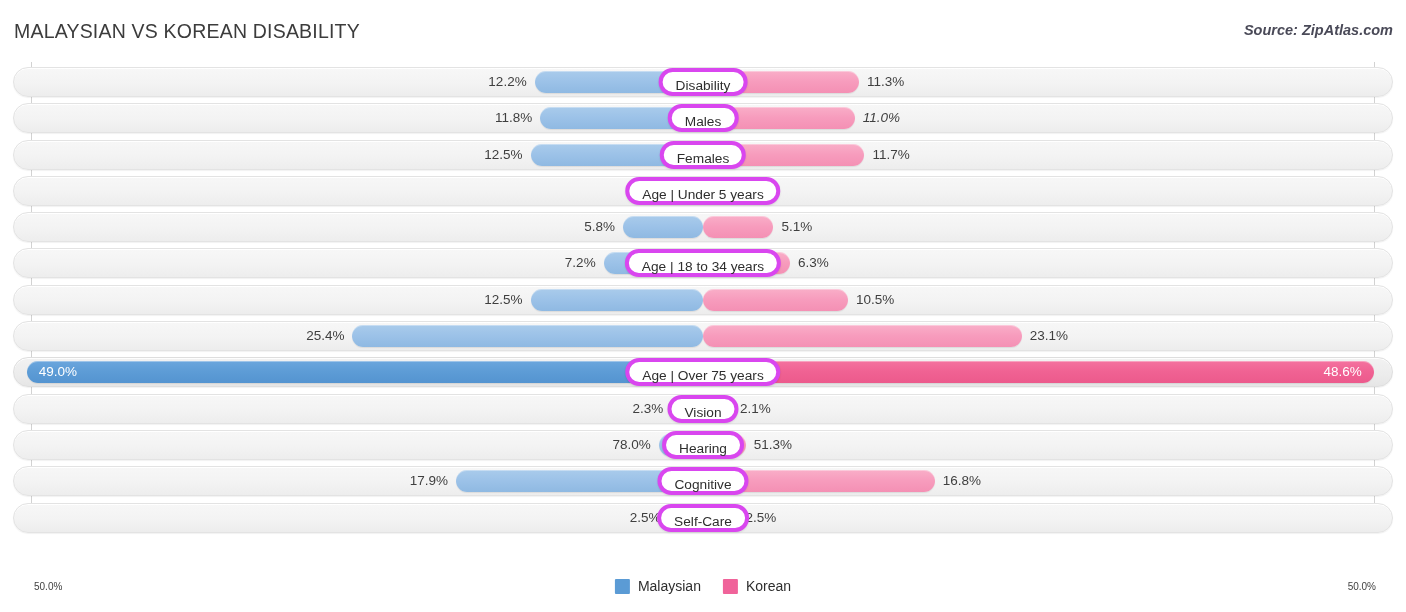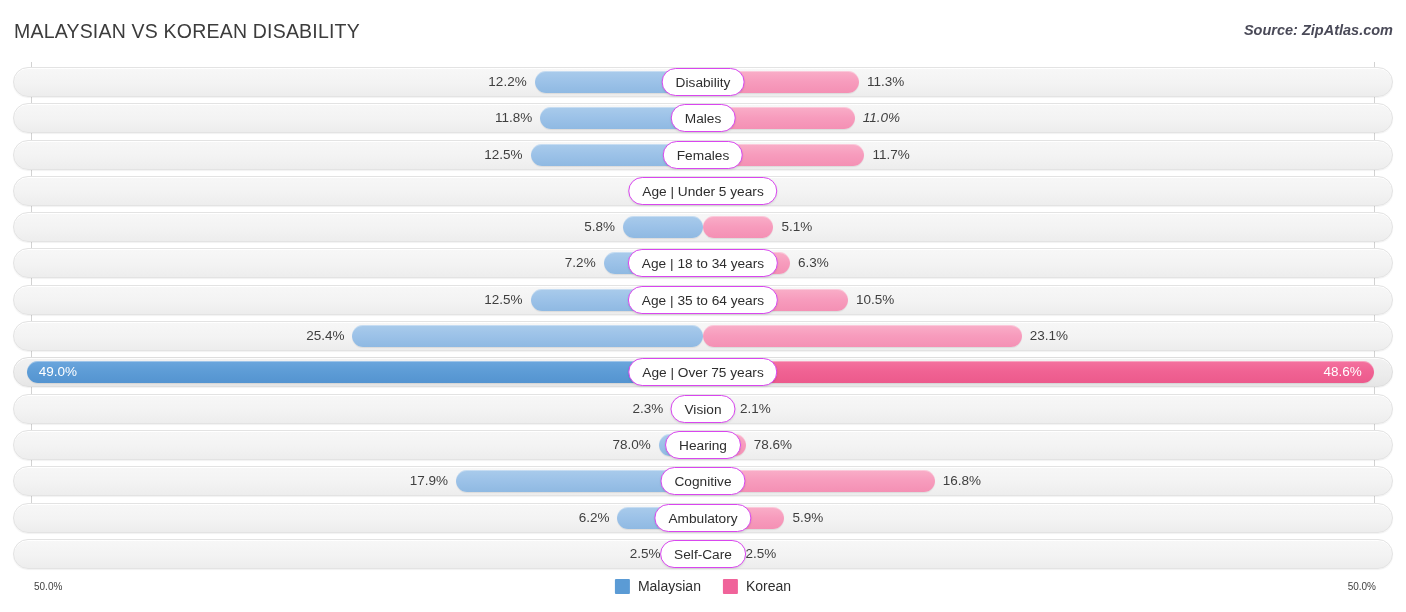--- a/index.html
+++ b/index.html
@@ -132,21 +132,21 @@
   .pill {
     position: absolute;
     left: 50%;
     top: 4px;
     transform: translateX(-50%);
     height: 28px;
     line-height: 27px;
     padding: 0 13px;
     border-radius: 15px;
     background: #ffffff;
-    border: 1px solid #d946ef;
+    border: 4px solid #d946ef;
     font-size: 13.7px;
     color: #2e2e2e;
     white-space: nowrap;
     box-shadow: 0 1px 2px rgba(0,0,0,0.10);
     z-index: 4;
   }
 
   
   .footer {
     position: absolute;
@@ -250,21 +250,20 @@
           <div class="val left-out" style="right: calc(57.2% + 8px);">7.2%</div>
           <div class="val right-out" style="left: calc(56.3% + 8px);">6.3%</div>
           <div class="pill">Age | 18 to 34 years</div>
         </div>
         <div class="row">
           <div class="track"></div>
           <div class="bar left" style="width: 12.5%;"></div>
           <div class="bar right" style="width: 10.5%;"></div>
           <div class="val left-out" style="right: calc(62.5% + 8px);">12.5%</div>
           <div class="val right-out" style="left: calc(60.5% + 8px); text-align: center;">10.5%</div>
-          <div class="pill">Age | 35 to 64 years</div>
         </div>
         <div class="row">
           <div class="track"></div>
           <div class="bar left" style="width: 25.4%;"></div>
           <div class="bar right" style="width: 23.1%;"></div>
           <div class="val left-out" style="right: calc(75.4% + 8px);">25.4%</div>
           <div class="val right-out" style="left: calc(73.1% + 8px);">23.1%</div>
         </div>
         <div class="row highlight">
           <div class="track"></div>
@@ -280,38 +279,30 @@
           <div class="bar right" style="width: 2.1%;"></div>
           <div class="val left-out" style="right: calc(52.3% + 8px);">2.3%</div>
           <div class="val right-out" style="left: calc(52.1% + 8px);">2.1%</div>
           <div class="pill">Vision</div>
         </div>
         <div class="row">
           <div class="track"></div>
           <div class="bar left" style="width: 3.2%;"></div>
           <div class="bar right" style="width: 3.1%;"></div>
           <div class="val left-out" style="right: calc(53.2% + 8px);">78.0%</div>
-          <div class="val right-out" style="left: calc(53.1% + 8px);">78.6%</div>
+          <div class="val right-out" style="left: calc(53.1% + 8px);">51.3%</div>
           <div class="pill">Hearing</div>
         </div>
         <div class="row">
           <div class="track"></div>
           <div class="bar left" style="width: 17.9%;"></div>
           <div class="bar right" style="width: 16.8%;"></div>
           <div class="val left-out" style="right: calc(67.9% + 8px);">17.9%</div>
           <div class="val right-out" style="left: calc(66.8% + 8px);">16.8%</div>
           <div class="pill">Cognitive</div>
-        </div>
-        <div class="row">
-          <div class="track"></div>
-          <div class="bar left" style="width: 6.2%;"></div>
-          <div class="bar right" style="width: 5.9%;"></div>
-          <div class="val left-out" style="right: calc(56.2% + 8px);">6.2%</div>
-          <div class="val right-out" style="left: calc(55.9% + 8px);">5.9%</div>
-          <div class="pill">Ambulatory</div>
         </div>
         <div class="row">
           <div class="track"></div>
           <div class="bar left" style="width: 2.5%;"></div>
           <div class="bar right" style="width: 2.5%;"></div>
           <div class="val left-out" style="right: calc(52.5% + 8px);">2.5%</div>
           <div class="val right-out" style="left: calc(52.5% + 8px);">2.5%</div>
           <div class="pill">Self-Care</div>
         </div>
       </div>

